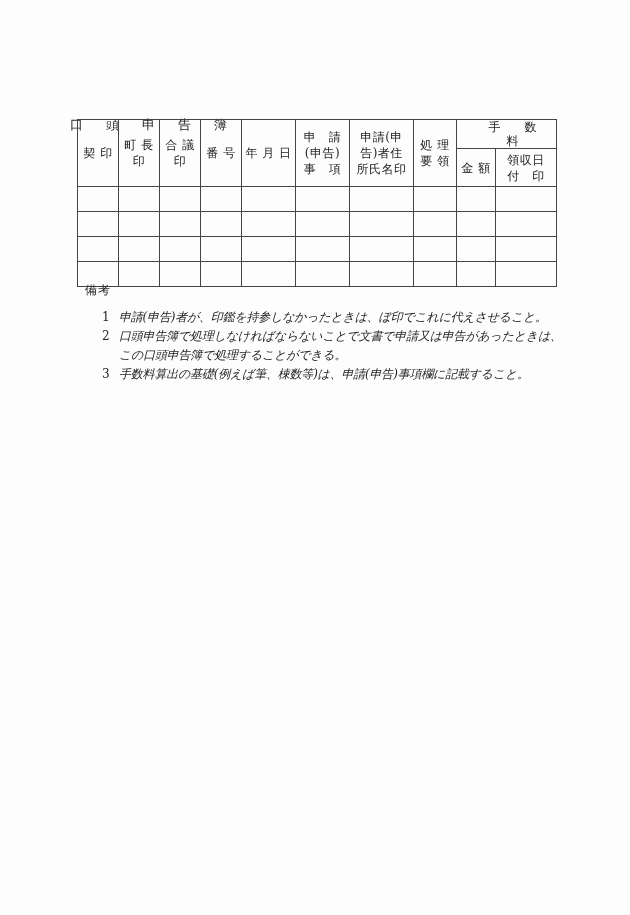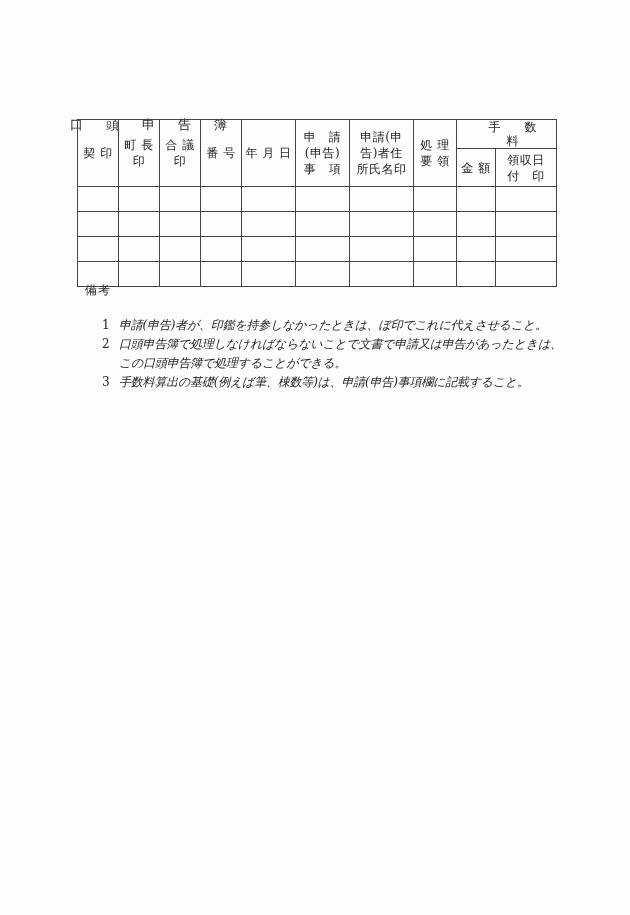--- a/index.html
+++ b/index.html
@@ -64,21 +64,21 @@
   .form-table tbody td { background: transparent; }
 
   .notes {
     position: absolute;
     left: 85px;
     top: 281px;
     width: 478px;
     font-size: 12px;
     line-height: 19px;
   }
-  .notes-label { margin-bottom: 16px; letter-spacing: 1px; }
+  .notes-label { margin-bottom: 8px; letter-spacing: 1px; }
   .note-item {
     display: flex;
     margin-left: 17px;
     align-items: flex-start;
   }
   .note-num {
     width: 17px;
     flex: 0 0 17px;
     text-align: left;
   }

